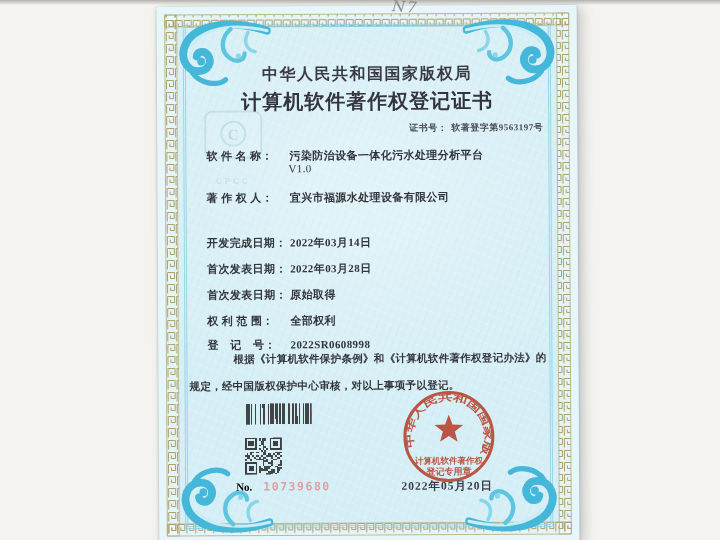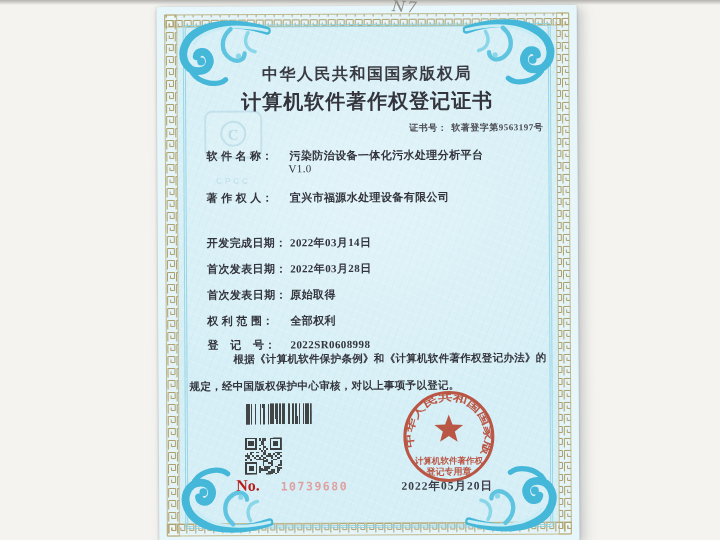--- a/index.html
+++ b/index.html
@@ -64,23 +64,23 @@
 
   .statement{position:absolute;left:31px;top:346px;width:362px;font-size:10.5px;
     font-weight:600;color:var(--ink,#33343c);letter-spacing:.3px;}
   .statement .ln1{padding-left:44px;}
   .statement .ln2{margin-top:13px;}
 
   .barcode{position:absolute;left:87px;top:397px;opacity:.88;}
   .qrcode{position:absolute;left:86px;top:431px;opacity:.85;}
 
   .serial{position:absolute;left:77px;top:470px;}
-  .serial-no{font-size:16px;font-weight:700;color:#b91c1c;}
+  .serial-no{font-size:11px;font-weight:700;color:#000000;}
   .serial-num{font-family:"DejaVu Sans Mono",monospace;font-size:11.5px;font-weight:600;
-    color:var(--serial_pink,#dfa0a0);letter-spacing:1.5px;margin-left:21px;text-align:right;}
+    color:var(--serial_pink,#dfa0a0);letter-spacing:1.5px;margin-left:11px;text-align:right;}
 
   .seal{position:absolute;left:243px;top:384px;opacity:.93;mix-blend-mode:multiply;}
   .issue-date{position:absolute;left:213px;top:473px;width:150px;text-align:center;
     font-size:11.5px;font-weight:700;color:#3a3b45;letter-spacing:1px;}
 
   .handwritten{position:absolute;left:392px;top:-2px;font-family:"DejaVu Serif",serif;
     font-style:italic;font-size:15px;color:#83837c;transform:rotate(4deg);
     letter-spacing:2px;opacity:.9;}
 </style>
 </head>

